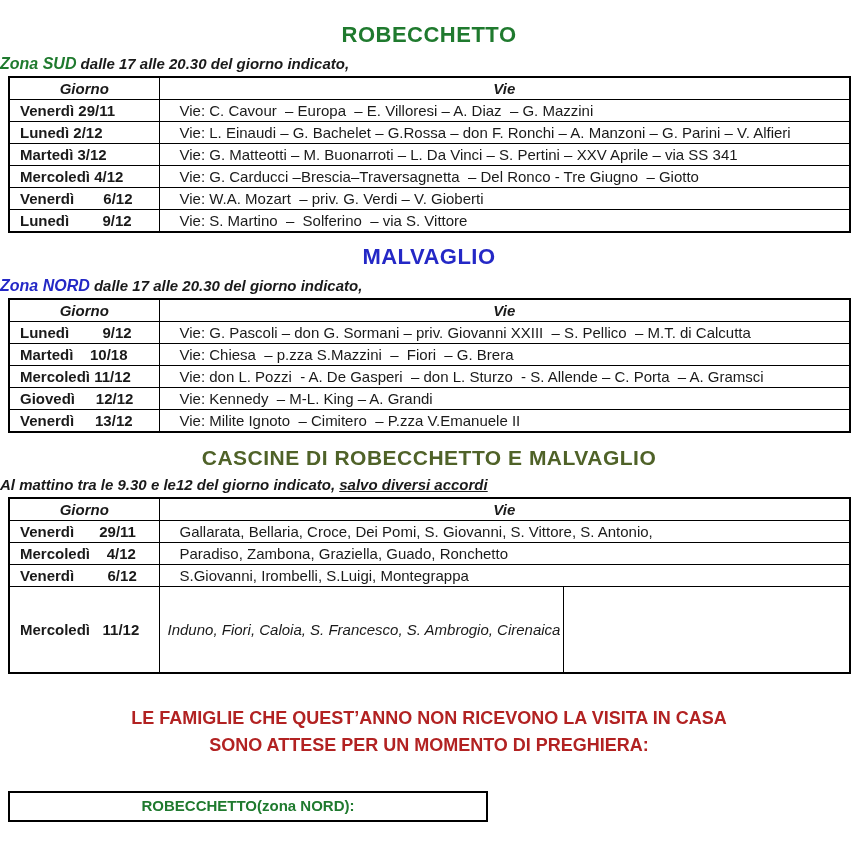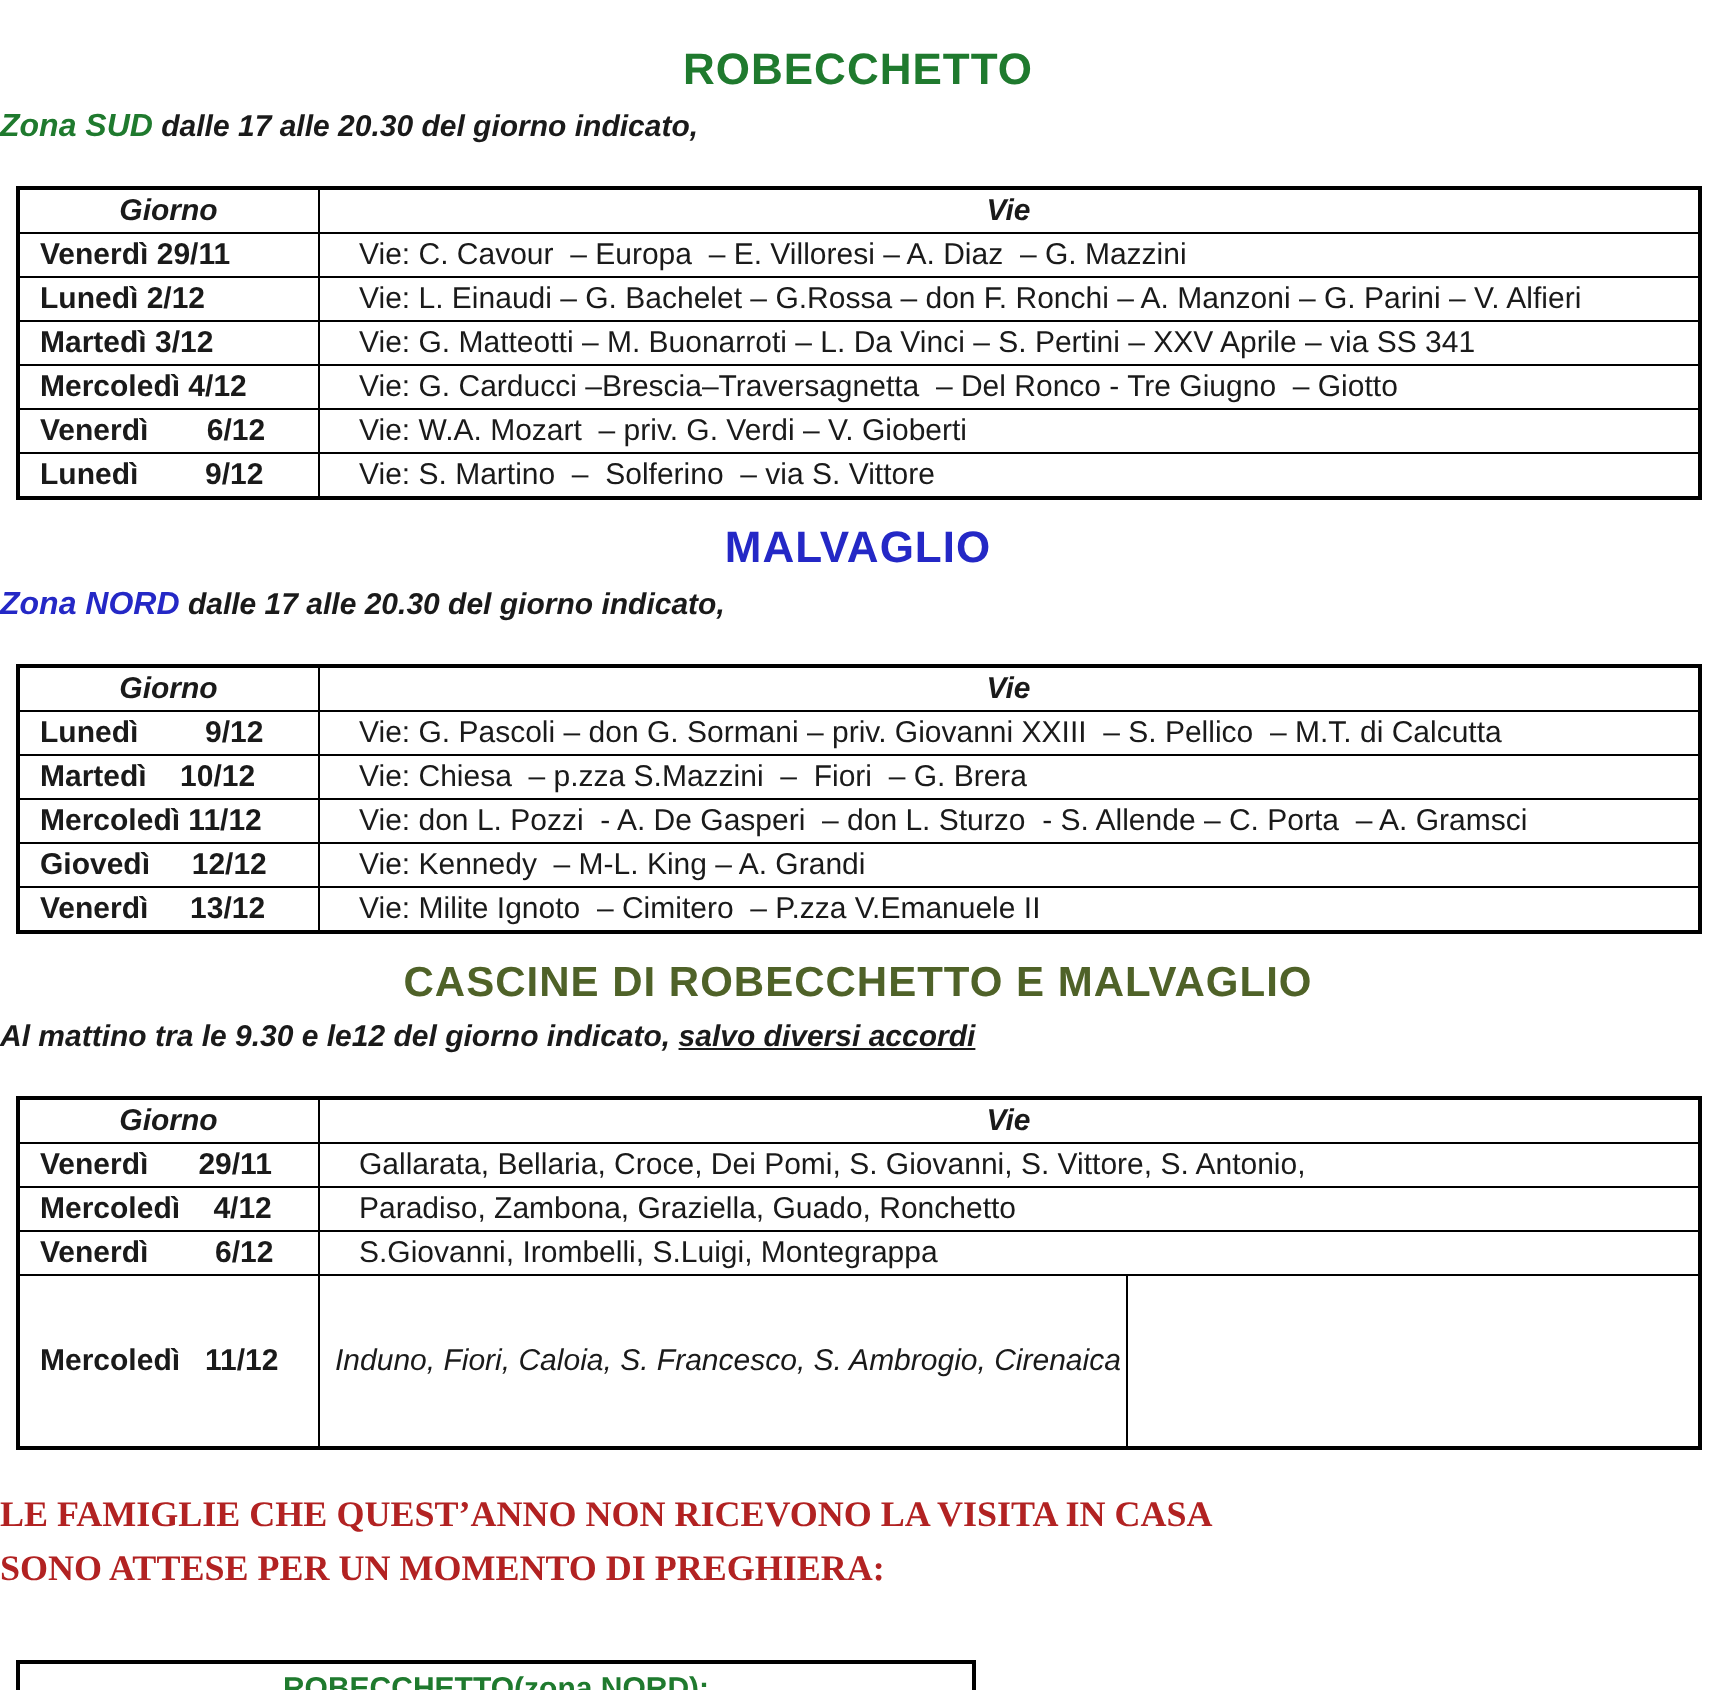--- a/index.html
+++ b/index.html
@@ -36,21 +36,21 @@
   }
   .zone { font-size: 16px; }
   .zone-green { color: var(--green); }
   .zone-blue { color: var(--blue); }
   .underlined { text-decoration: underline; }
 
   table.tbl {
     border-collapse: collapse;
     table-layout: fixed;
     width: 843px;
-    margin: 20px 0 0 8px;
+    margin: 3px 0 0 8px;
     border: 2px solid #000;
   }
   .tbl col.c-giorno { width: 150px; }
   .tbl th, .tbl td {
     border: 1px solid #000;
     height: 21px;
     padding: 0;
     font-size: 15px;
     vertical-align: middle;
     overflow: hidden;
@@ -75,26 +75,26 @@
     padding: 0 3px 0 8px;
     border-right: 1px solid #000;
     white-space: pre;
     height: 100%;
     display: flex;
     align-items: center;
   }
   .vie-split-empty { flex: 1; }
 
   .notice {
+    text-align: center;
     font-weight: bold;
     font-size: 18px;
     color: var(--red);
-    margin-top: 19px;
+    margin-top: 31px;
     line-height: 1.5;
-    font-family: Liberation Serif, serif;
   }
 
   .announce-box {
     border: 2px solid #000;
     text-align: center;
     padding: 2px 0 4px 0;
     box-sizing: border-box;
   }
   .box-1 { width: 480px; margin: 32px 0 0 8px; }
   .box-title { font-weight: bold; font-size: 15px; line-height: 1.4; }
@@ -160,21 +160,21 @@
     <tbody>
         <tr>
       <th>Giorno</th>
       <th>Vie</th>
     </tr>
     <tr>
       <td class="giorno">Lunedì        9/12</td>
       <td class="vie">Vie: G. Pascoli – don G. Sormani – priv. Giovanni XXIII  – S. Pellico  – M.T. di Calcutta</td>
     </tr>
     <tr>
-      <td class="giorno">Martedì    10/12</td>
+      <td class="giorno">Martedì    10/18</td>
       <td class="vie">Vie: Chiesa  – p.zza S.Mazzini  –  Fiori  – G. Brera</td>
     </tr>
     <tr>
       <td class="giorno">Mercoledì 11/12</td>
       <td class="vie">Vie: don L. Pozzi  - A. De Gasperi  – don L. Sturzo  - S. Allende – C. Porta  – A. Gramsci</td>
     </tr>
     <tr>
       <td class="giorno">Giovedì     12/12</td>
       <td class="vie">Vie: Kennedy  – M-L. King – A. Grandi</td>
     </tr>

